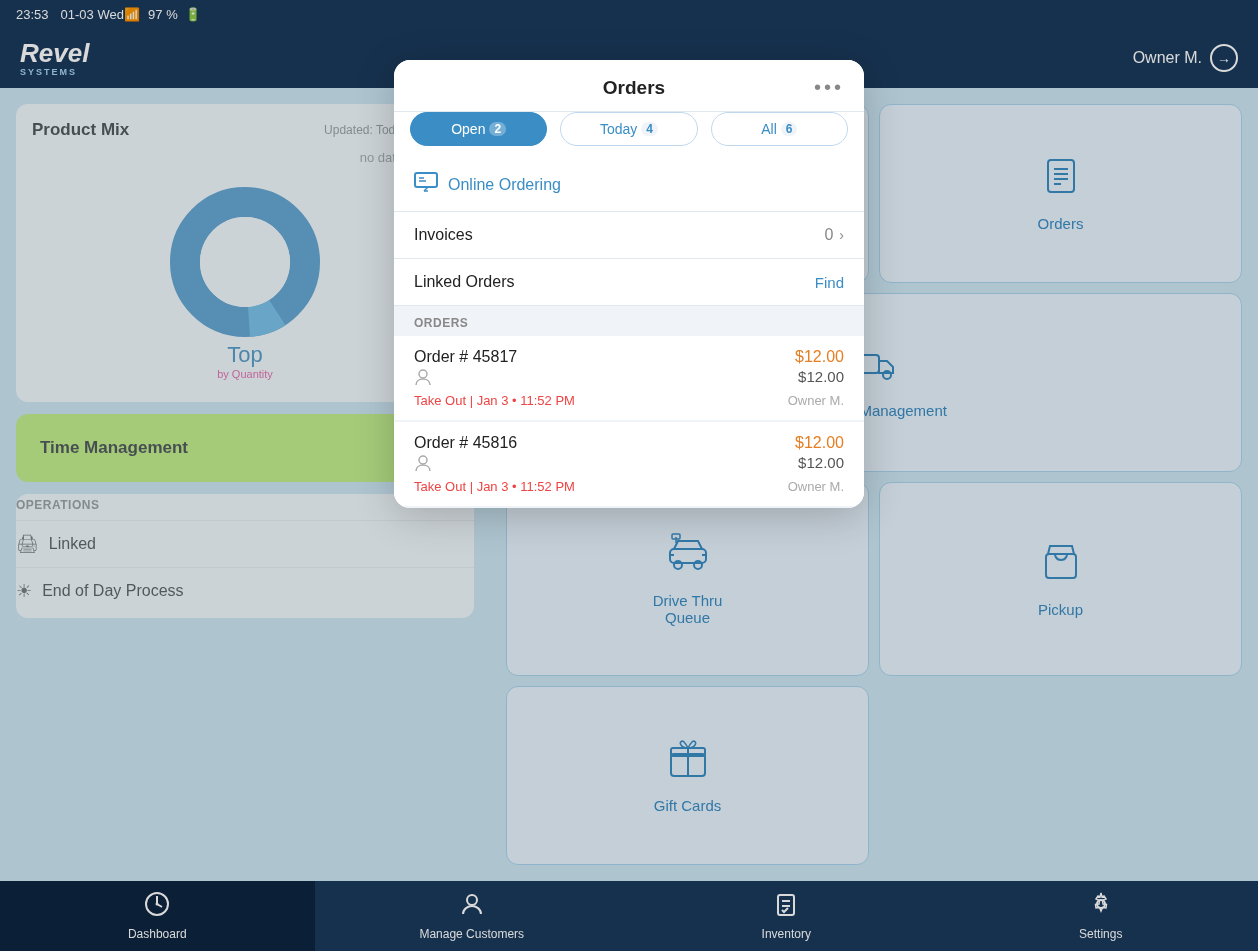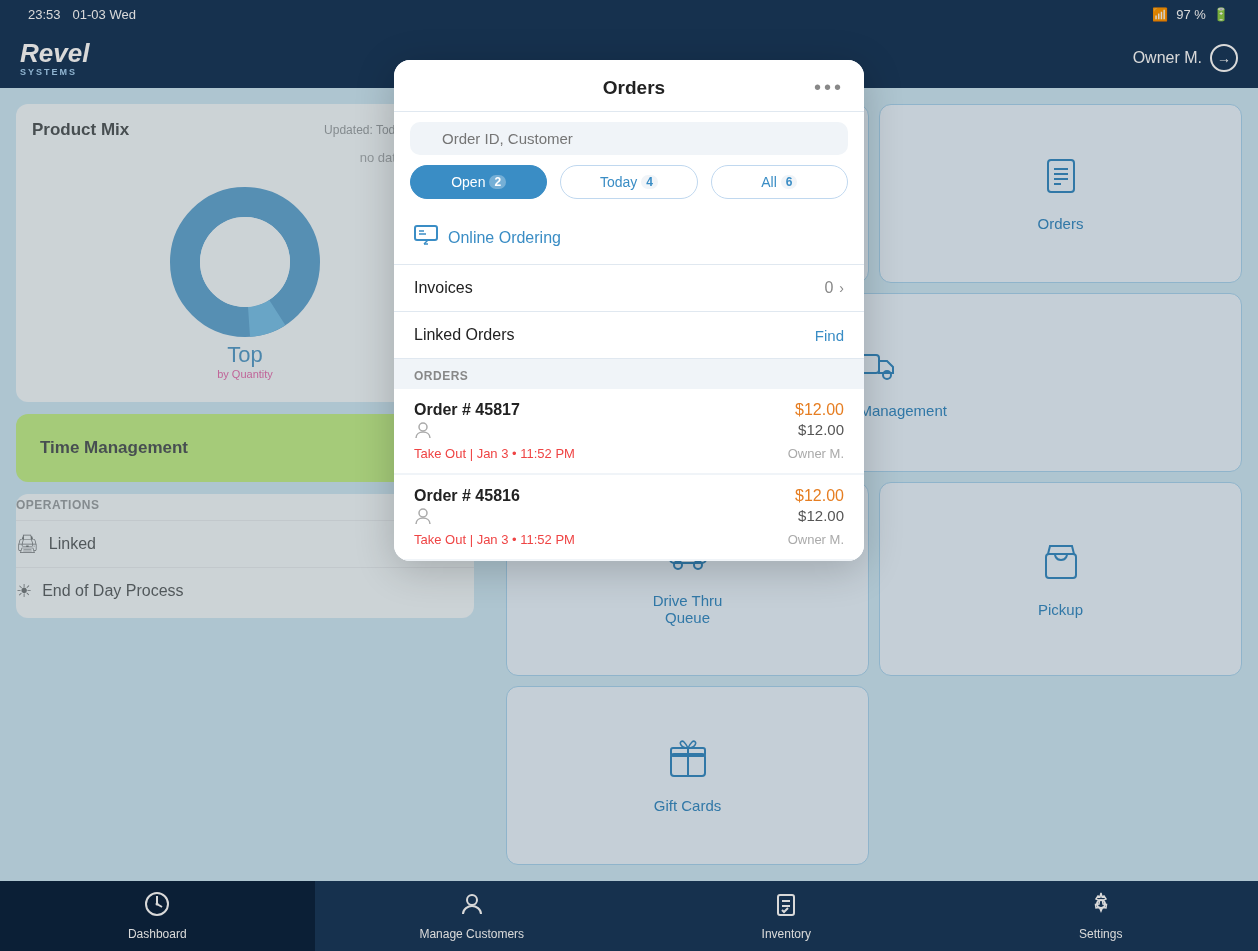--- a/index.html
+++ b/index.html
@@ -12,22 +12,22 @@
       position: relative;
     }
 
     
     .status-bar {
       background: #1a3a5c;
       color: white;
       height: 28px;
       display: flex;
       align-items: center;
-      justify-content: space-between;
-      padding: 0 28px;
+      justify-content: flex-start;
+      padding: 0 16px;
       font-size: 13px;
       font-weight: 500;
     }
     .status-bar-left { display: flex; gap: 12px; }
     .status-bar-right { display: flex; align-items: center; gap: 8px; font-size: 13px; }
 
     
     .header {
       background: #1a3a5c;
       height: 60px;
@@ -322,21 +322,21 @@
       margin: 0 0 1px 0;
       padding: 12px 20px;
       border-bottom: 1px solid #f0f4f8;
       cursor: pointer;
     }
     .order-card-top {
       display: flex;
       justify-content: space-between;
       align-items: flex-start;
     }
-    .order-number { font-size: 16px; font-weight: 700; color: #222; }
+    .order-number { font-size: 16px; font-weight: 400; color: #222; }
     .order-price-due { font-size: 16px; color: #e67e22; font-weight: 500; }
     .order-card-mid {
       display: flex;
       justify-content: space-between;
       margin-top: 2px;
     }
     .order-user-icon { color: #aaa; font-size: 16px; }
     .order-total { font-size: 15px; color: #555; }
     .order-card-bottom {
       display: flex;
@@ -545,25 +545,20 @@
 
 <div class="overlay">
   <div class="orders-modal">
 
     <div class="modal-header">
       <div style="width:40px"></div>
       <span class="modal-title">Orders</span>
       <span class="modal-more">•••</span>
     </div>
 
-    <div class="modal-search">
-      <div class="search-wrapper">
-        <input class="search-box" type="text" placeholder="Order ID, Customer" style="">
-      </div>
-    </div>
 
     <div class="tab-bar">
       <button class="tab-btn active">
         <span>Open</span>
         <span class="tab-badge">2</span>
       </button>
       <button class="tab-btn">
         <span>Today</span>
         <span class="tab-badge" style="background:#f0f4f8;color:#3a8dc5;">4</span>
       </button>

